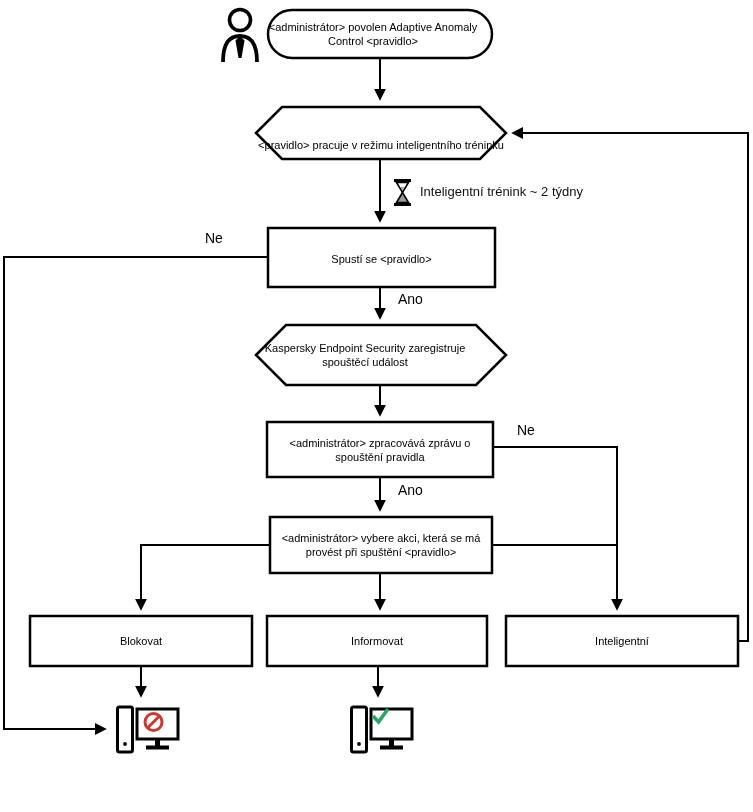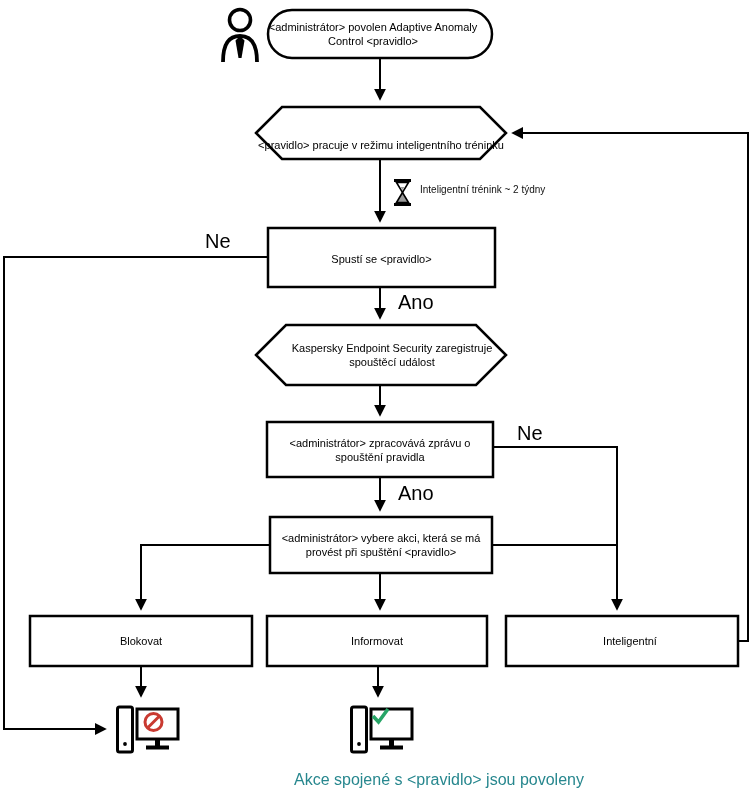--- a/index.html
+++ b/index.html
@@ -5,22 +5,22 @@
   html,body{margin:0;padding:0;background:#fff;}
   #stage{
     position:relative;width:753px;height:812px;background:#fff;overflow:hidden;
     font-family:"Liberation Sans", sans-serif;color:#000;
   }
   #wires{position:absolute;left:0;top:0;z-index:1;}
   .node-text{
     position:absolute;z-index:2;display:flex;align-items:center;justify-content:center;
     text-align:center;font-size:11px;line-height:14px;color:#000;
   }
-  .flow-label{position:absolute;z-index:2;font-size:20px;color:#000;}
-  .side-note{position:absolute;z-index:2;font-size:10px;color:#111;}
+  .flow-label{position:absolute;z-index:2;font-size:14px;color:#000;}
+  .side-note{position:absolute;z-index:2;font-size:13px;color:#111;}
   .result-text{position:absolute;z-index:2;font-size:16px;line-height:20px;text-align:center;}
   .nowrap{white-space:nowrap;}
 </style>
 </head>
 <body>
 
 <div id="stage">
 
   <svg id="wires" width="753" height="812" viewBox="0 0 753 812">
     <defs>
@@ -104,21 +104,21 @@
   <div class="side-note" style="left:420px;top:184px;">Inteligentní trénink ~ 2 týdny</div>
 
   <div class="node-text" style="left:268px;top:228px;width:227px;height:62px;">
     <span>Spustí se &lt;pravidlo&gt;</span>
   </div>
 
   <div class="flow-label" style="left:205px;top:230px;">Ne</div>
 
   <div class="flow-label" style="left:398px;top:291px;">Ano</div>
 
-  <div class="node-text" style="left:277px;top:325px;width:230px;height:60px;">
+  <div class="node-text" style="left:250px;top:325px;width:230px;height:60px;">
     <span style="width:218px;">Kaspersky Endpoint Security zaregistruje spouštěcí událost</span>
   </div>
 
   <div class="node-text" style="left:267px;top:422px;width:226px;height:55px;border-radius:17px;">
     <span style="width:192px;">&lt;administrátor&gt; zpracovává zprávu o spouštění pravidla</span>
   </div>
 
   <div class="flow-label" style="left:517px;top:422px;">Ne</div>
 
   <div class="flow-label" style="left:398px;top:482px;">Ano</div>
@@ -128,20 +128,19 @@
   </div>
 
   <div class="node-text" style="left:270px;top:517px;width:222px;height:56px;">
     <span style="width:214px;">&lt;administrátor&gt; vybere akci, která se má provést při spuštění &lt;pravidlo&gt;</span>
   </div>
 
   <div class="node-text" style="left:267px;top:616px;width:220px;height:50px;">
     <span>Informovat</span>
   </div>
 
-  <div class="node-text" style="left:506px;top:616px;width:232px;height:50px;margin-left:8px;">
+  <div class="node-text" style="left:506px;top:616px;width:232px;height:50px;">
     <span>Inteligentní</span>
   </div>
 
 
-  <div class="result-text nowrap" style="left:294px;top:770px;color:#27878e;">Akce spojené s &lt;pravidlo&gt; jsou povoleny</div>
 
 </div>
 
 </body></html>

